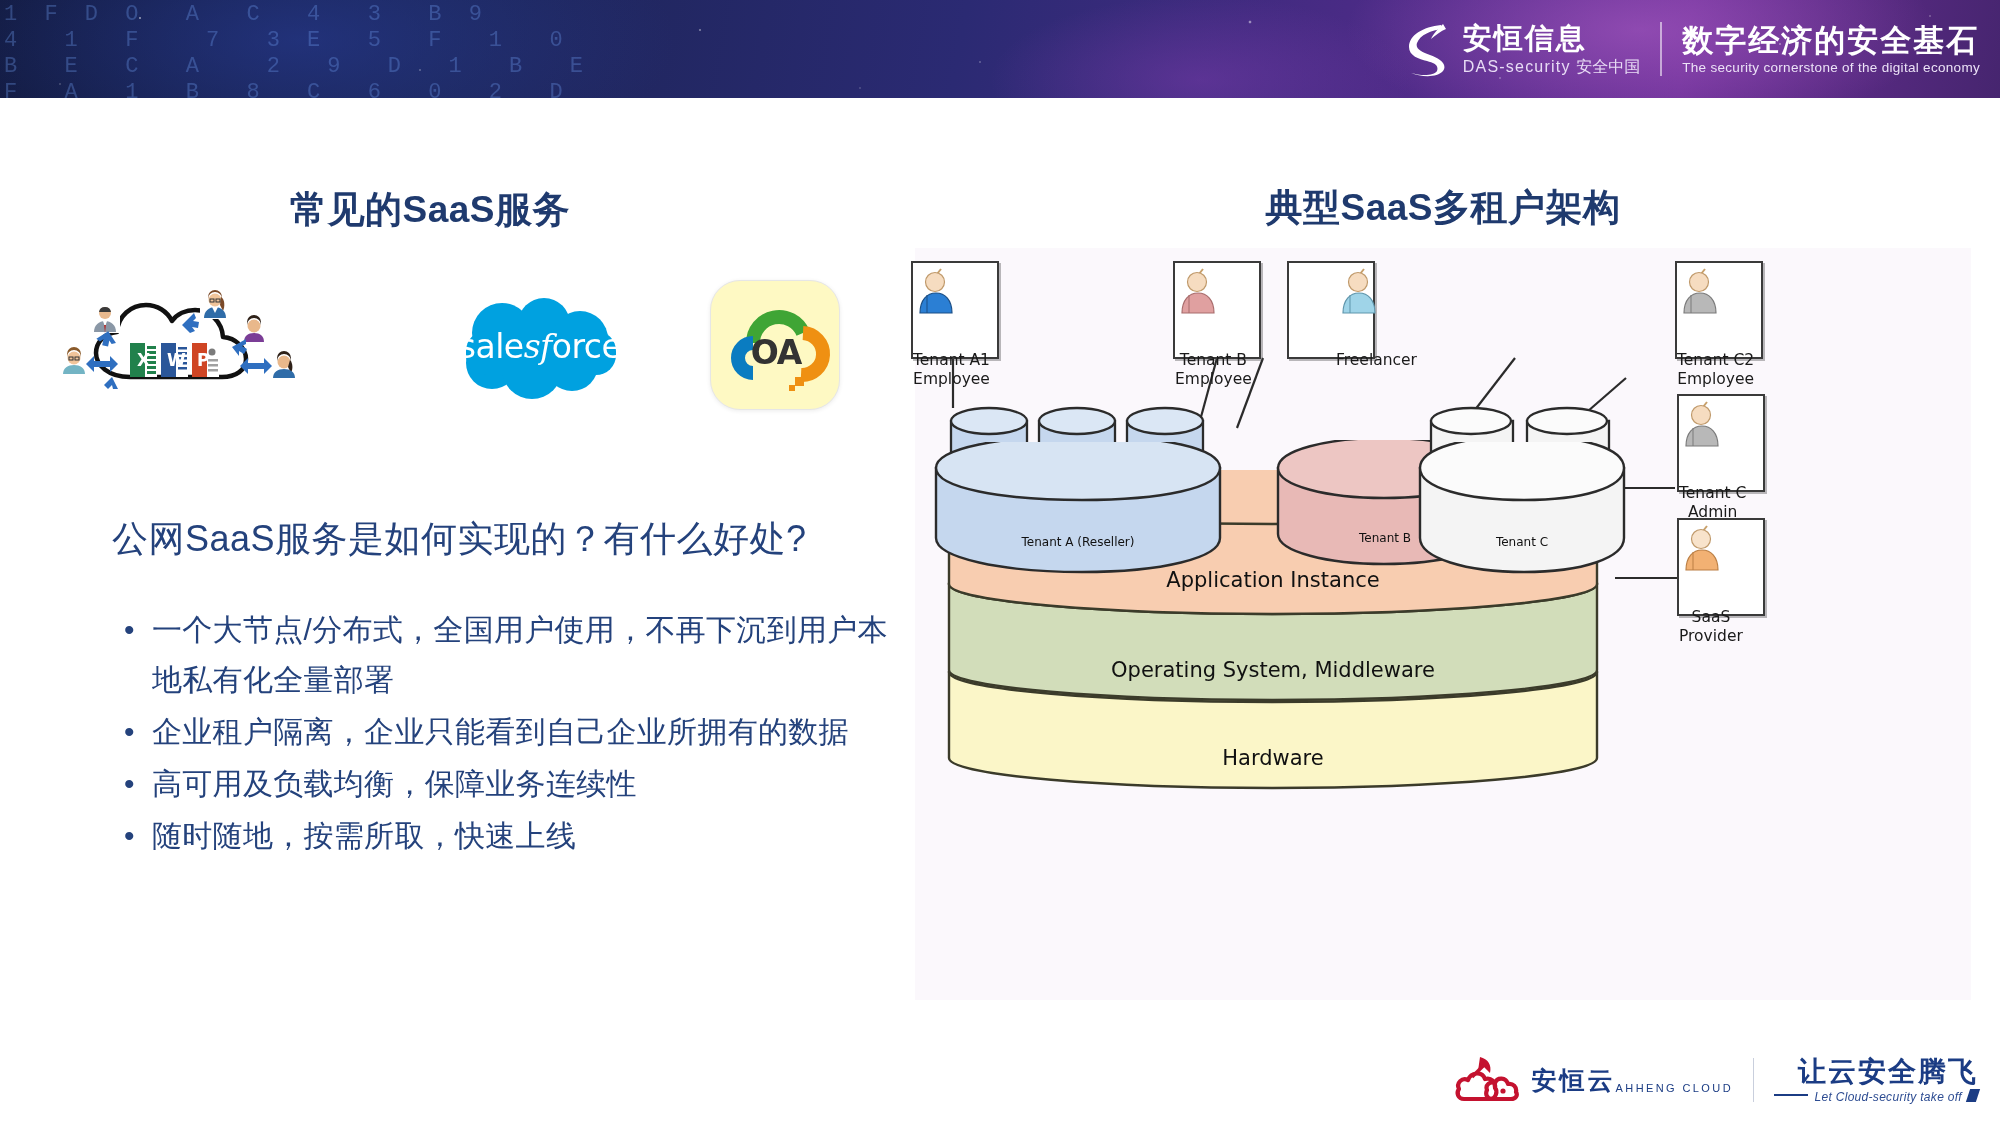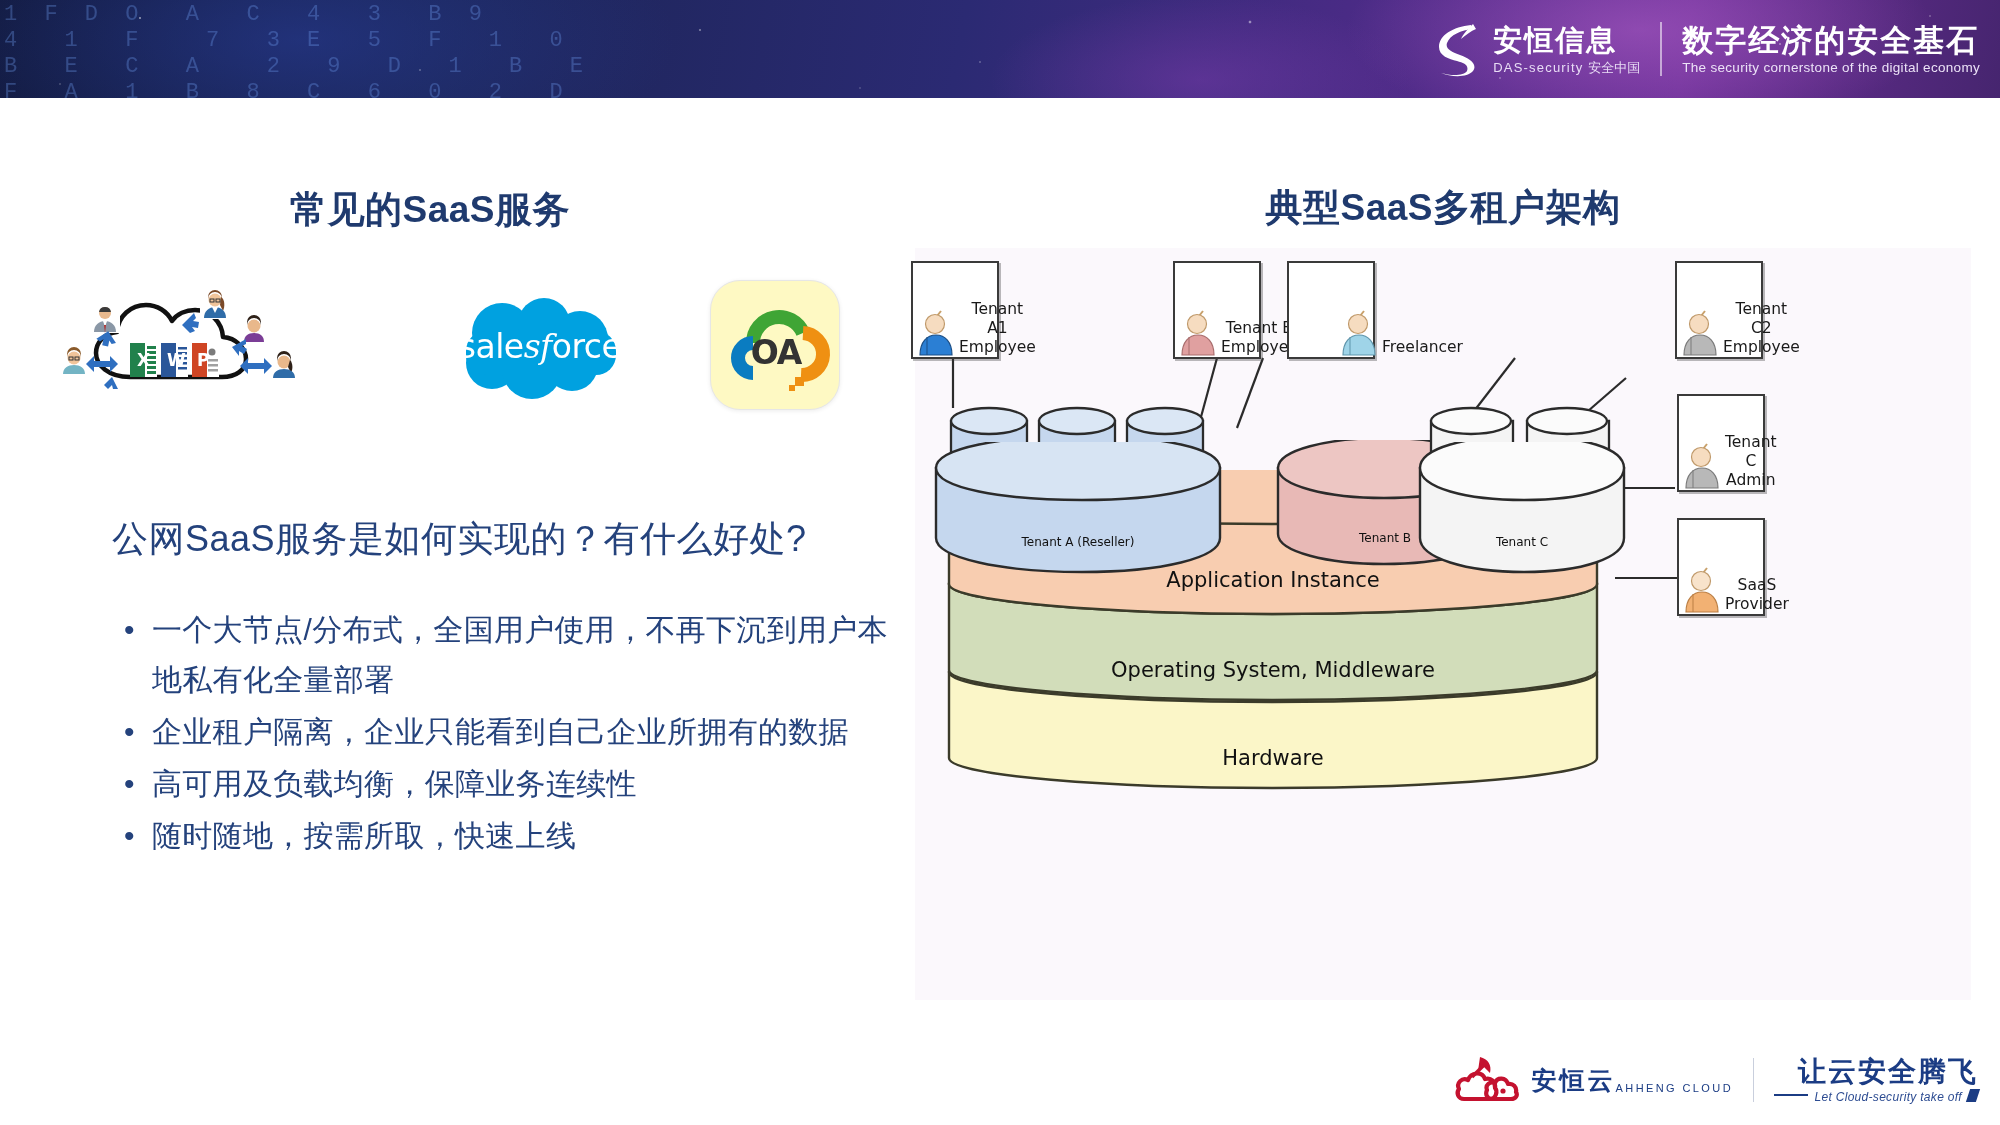--- a/index.html
+++ b/index.html
@@ -44,21 +44,21 @@
   .title {
     position: absolute; left: 52px; top: 14px;
     font-size: 54px; font-weight: bold; color: #ffffff;
     letter-spacing: 1px;
     text-shadow: 0 2px 5px rgba(0,0,0,0.45);
   }
   .brand { position: absolute; right: 20px; top: 16px; height: 66px; display: flex; align-items: center; gap: 14px; }
   .brand-mark { width: 46px; height: 56px; position: relative; flex: none; }
   .brand-cn { display: flex; flex-direction: column; align-items: flex-start; }
   .brand-cn-main { font-size: 29px; font-weight: bold; color: #fff; letter-spacing: 2px; line-height: 36px; }
-  .brand-cn-sub { font-size: 13px; color: #e8dcf5; letter-spacing: 1.2px; margin-top: 1px; }
+  .brand-cn-sub { font-size: 16px; color: #e8dcf5; letter-spacing: 1.2px; margin-top: 1px; }
   .brand-cn-sub b { font-weight: normal; letter-spacing: 0; }
   .brand-div { width: 2px; height: 54px; background: rgba(255,255,255,0.55); margin: 0 6px; }
   .brand-tag { display: flex; flex-direction: column; align-items: flex-start; }
   .brand-tag-cn { font-size: 31px; font-weight: bold; color: #fff; letter-spacing: 2px; line-height: 34px; }
   .brand-tag-en { font-size: 13.5px; color: #ece2f7; letter-spacing: .3px; margin-top: 2px; }
 
   
   .left-heading {
     position: absolute; left: 120px; top: 185px; width: 620px; text-align: center;
     font-size: 37px; font-weight: bold; color: #1f3a6e; letter-spacing: .5px;
@@ -111,21 +111,21 @@
   .right-heading {
     position: absolute; left: 915px; top: 183px; width: 1056px; text-align: center;
     font-size: 37px; font-weight: bold; color: #1f3a6e; letter-spacing: .5px;
   }
   .diagram { position: absolute; left: 0; top: 0; width: 1056px; height: 752px; }
 
   
   .pbox {
     position: absolute; background: #fff; border: 2.5px solid #3a3a3a;
     box-shadow: 2px 2px 0 rgba(60,60,60,.35);
-    display: flex; flex-direction: row; align-items: flex-end; justify-content: flex-start;
+    display: flex; flex-direction: column; align-items: flex-start; justify-content: flex-start; gap: 34px;
   }
   .pbox-label {
     font-size: 15.5px; color: #1a1a1a; text-align: center; line-height: 19px;
     font-family: "DejaVu Sans", sans-serif; white-space: pre-line; margin-top: 2px;
   }
   .pfig { width: 46px; height: 48px; margin-top: 4px; }
 
   
   .cyl-label {
     position: absolute; width: 100%; text-align: center;

